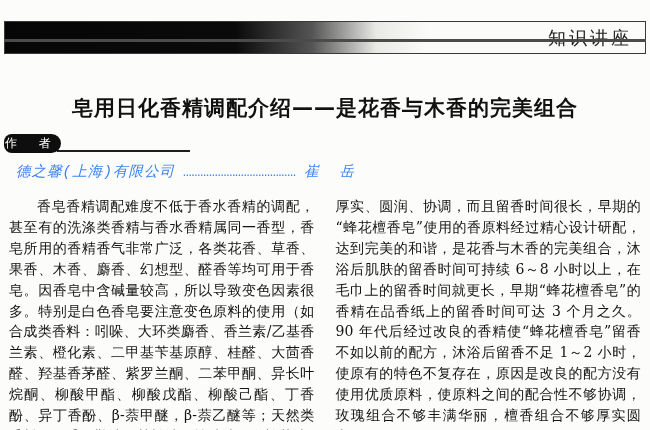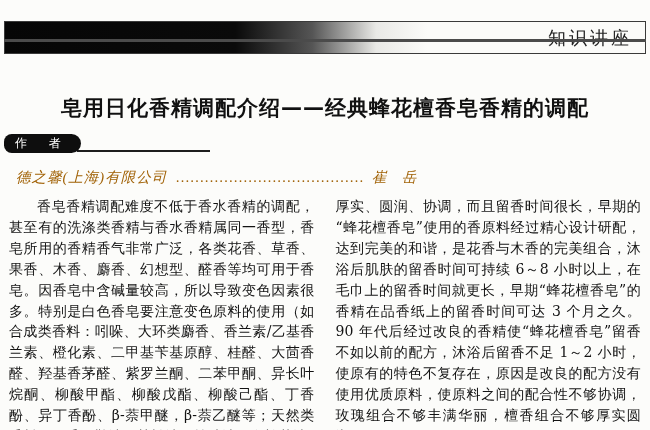--- a/index.html
+++ b/index.html
@@ -39,34 +39,34 @@
     color: #111;
   }
 
   
   .author-block { position: absolute; top: 134px; left: 4px; width: 420px; }
   .badge-row { display: flex; align-items: flex-end; }
   .author-badge {
     background: #0e0e0e; color: #fff;
     border-radius: 9px 11px 11px 9px;
     height: 19px; line-height: 19px;
-    padding: 0 11px;
+    padding: 0 1px;
     font-family: "DejaVu Sans", "Liberation Sans", sans-serif;
     font-size: 12px; letter-spacing: 9px; white-space: nowrap;
     position: relative; z-index: 2;
   }
   .author-rule {
     width: 133px; height: 2px; background: #1d1d1d;
     margin-left: -4px; margin-bottom: 1px;
   }
   .author-line {
-    margin-top: 15px; margin-left: 12px;
-    font-family: Liberation Serif, serif;
+    margin-top: 9px; margin-left: 12px;
+    font-family: Liberation Mono, monospace;
     font-style: italic;
-    font-size: 14.5px; color: #a16207;
+    font-size: 14.5px; color: #3b82f6;
     white-space: nowrap; letter-spacing: 1px;
   }
   .author-line .dots { letter-spacing: 0; margin: 0 8px; font-style: normal; }
   .author-line .name { letter-spacing: 6px; }
 
   
   .columns {
     position: absolute; top: 196px; left: 9px; right: 9px; bottom: 0;
     display: flex; gap: 21px; overflow: hidden;
   }
@@ -82,21 +82,21 @@
   .col.first p { text-indent: 2em; }
 </style>
 </head>
 <body>
 
 <div class="header-strip">
   <span class="header-label">知识讲座</span>
 </div>
 <div class="header-underline"></div>
 
-<h1 class="page-title">皂用日化香精调配介绍——经典蜂花檀香皂香精的调配</h1>
+<h1 class="page-title">皂用日化香精调配介绍——是花香与木香的完美组合</h1>
 
 <div class="author-block">
   <div class="badge-row">
     <span class="author-badge">作 者</span>
     <span class="author-rule"></span>
   </div>
   <div class="author-line">
     <span>德之馨(上海)有限公司</span><span class="dots">…………………………………</span><span class="name">崔 岳</span>
   </div>
 </div>

